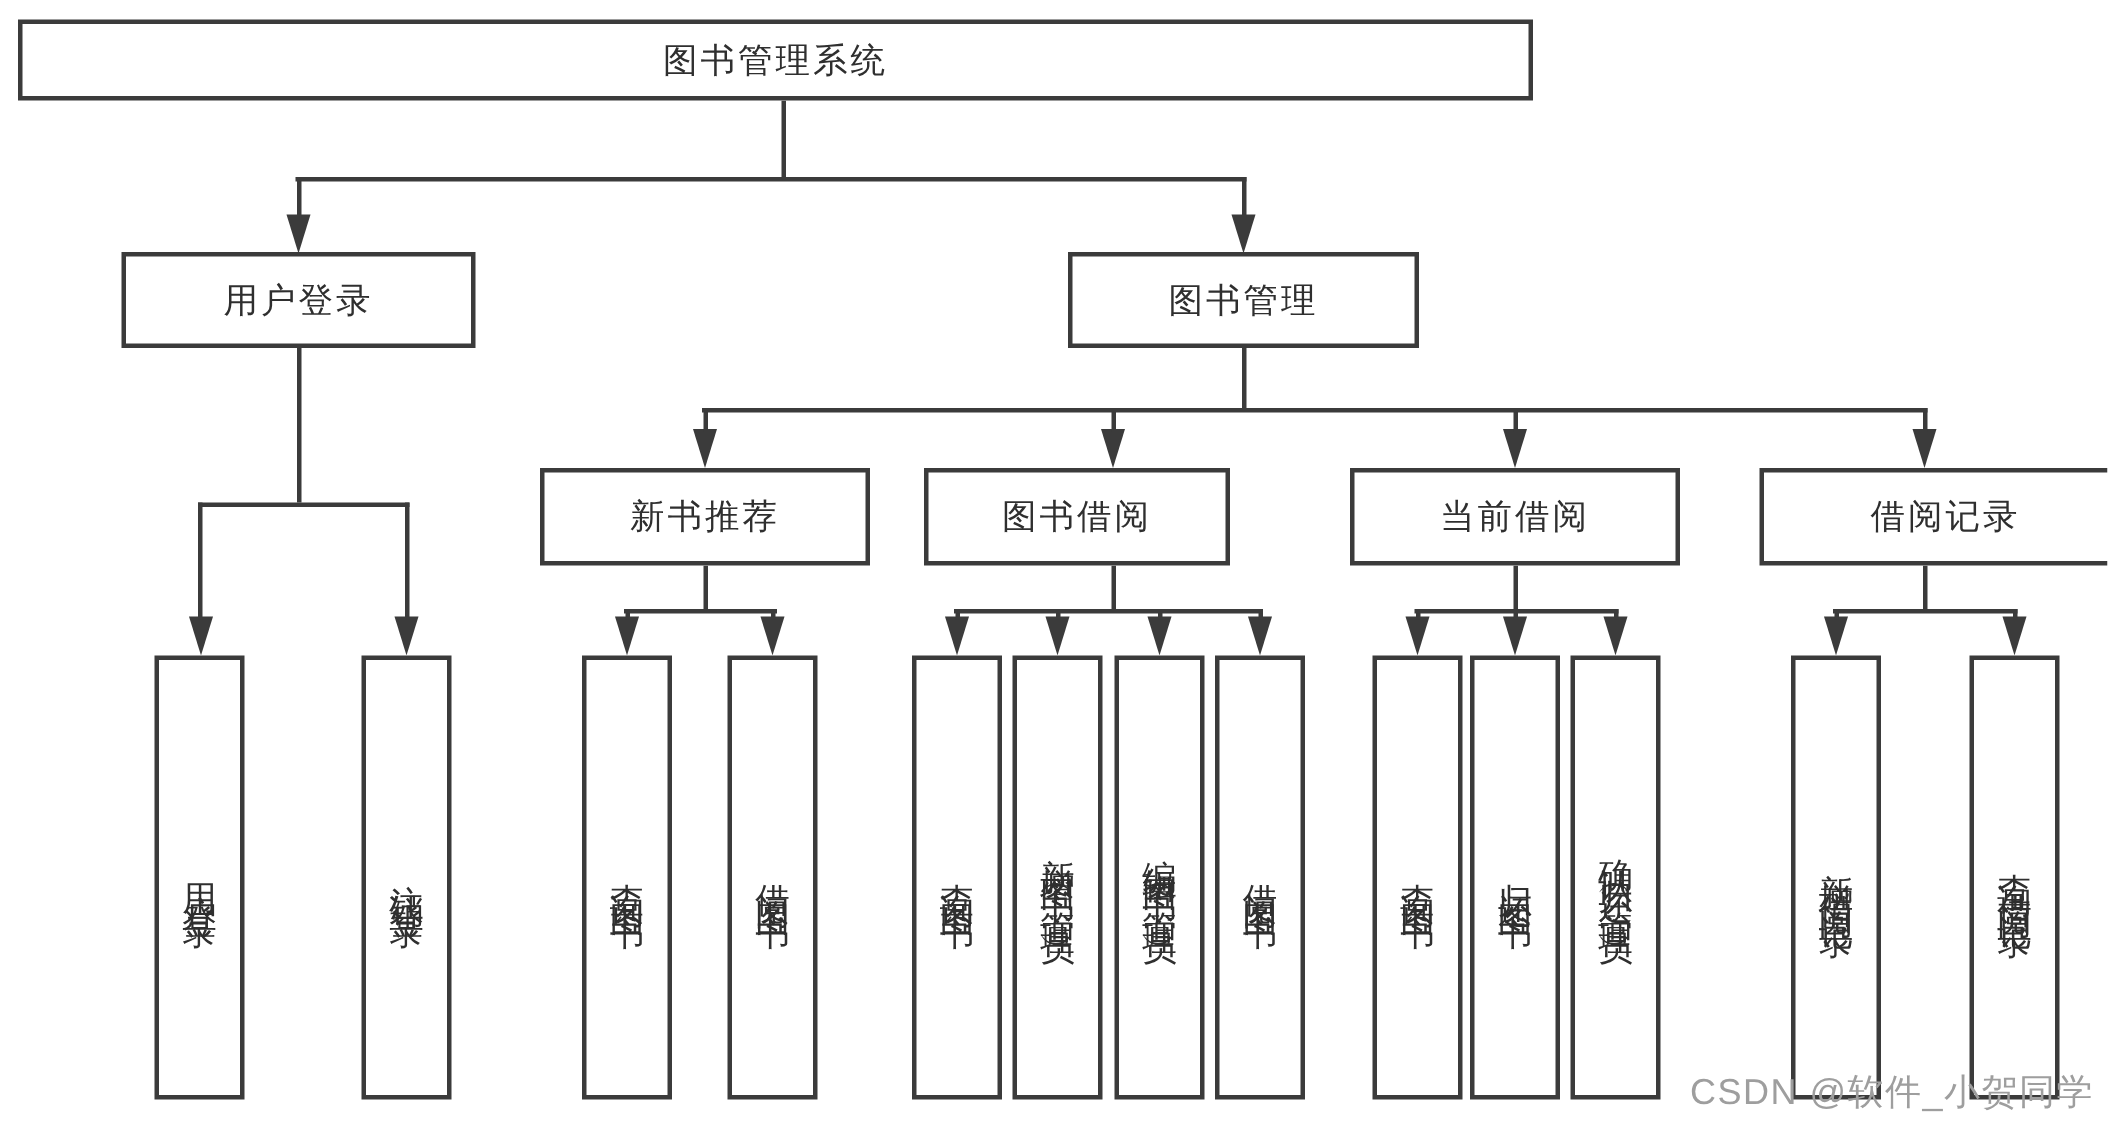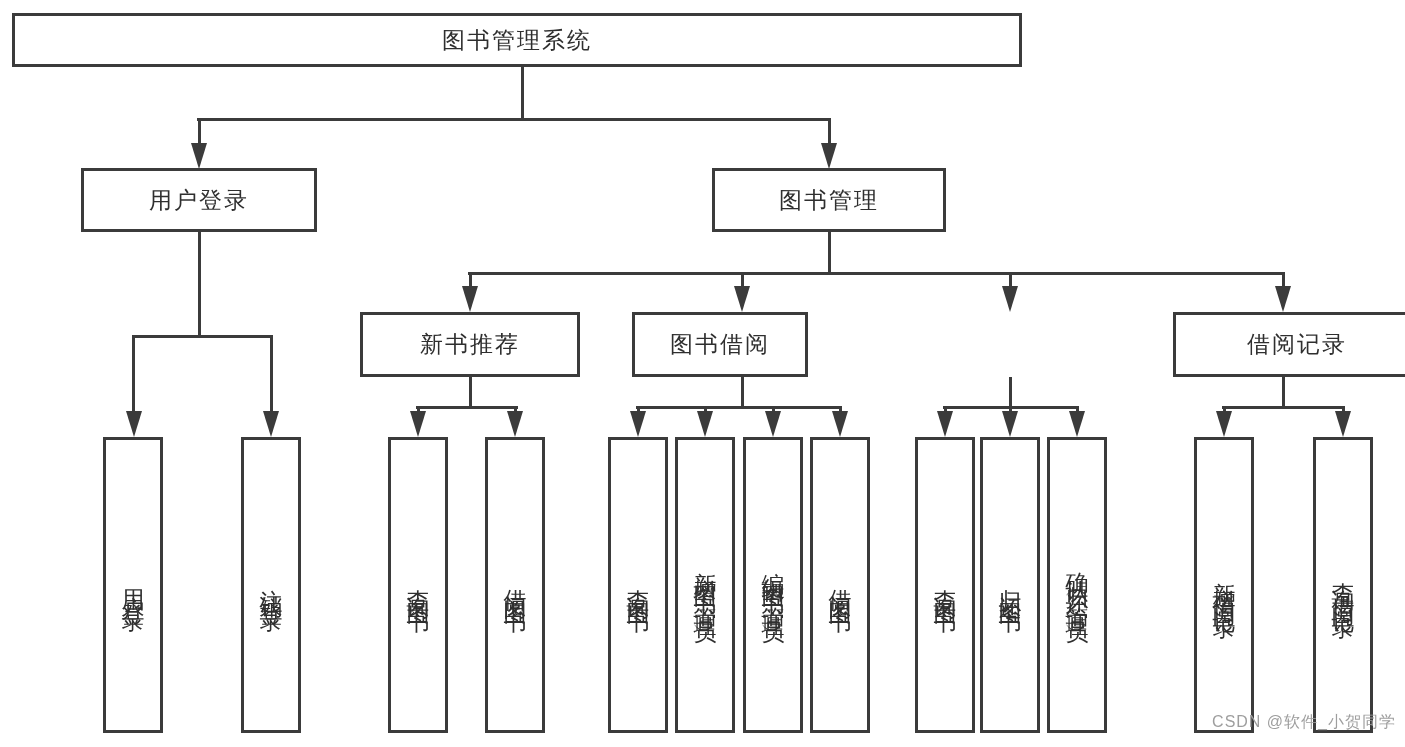--- a/index.html
+++ b/index.html
@@ -41,21 +41,21 @@
   .tri{
     position:absolute;width:0;height:0;
     border-left:8px solid transparent;
     border-right:8px solid transparent;
     border-top:26px solid var(--line);
   }
   .watermark{
     position:absolute;
     right:9px;top:712px;
     color:var(--wm);
-    font-size:16px;
+    font-size:24px;
     letter-spacing:1px;
     z-index:30;
     white-space:nowrap;
   }
 </style>
 </head>
 <body>
 
 <div id="stage">
     <div class="tri" style="left: 1335px; top: 411px;"></div>
@@ -118,22 +118,25 @@
   <div class="node" style="left:81px;top:168px;width:236px;height:64px">
     <span>用户登录</span>
   </div>
   <div class="node" style="left:360px;top:312px;width:220px;height:65px">
     <span>新书推荐</span>
   </div>
 
   <div class="node" style="left:712px;top:168px;width:234px;height:64px">
     <span>图书管理</span>
   </div>
-  <div class="node" style="left:632px;top:312px;width:176px;height:65px">
+  <div class="node" style="left:616px;top:312px;width:204px;height:65px">
     <span>图书借阅</span>
+  </div>
+  <div class="node" style="left:900px;top:312px;width:220px;height:65px">
+    <span>当前借阅</span>
   </div>
   <div class="node" style="left:1173px;top:312px;width:248px;height:65px">
     <span>借阅记录</span>
   </div>
 
   <div class="node leaf" style="left:103px;top:437px;width:60px;height:296px">
     <span>用户登录</span>
   </div>
   <div class="node leaf" style="left:241px;top:437px;width:60px;height:296px">
     <span>注销登录</span>

